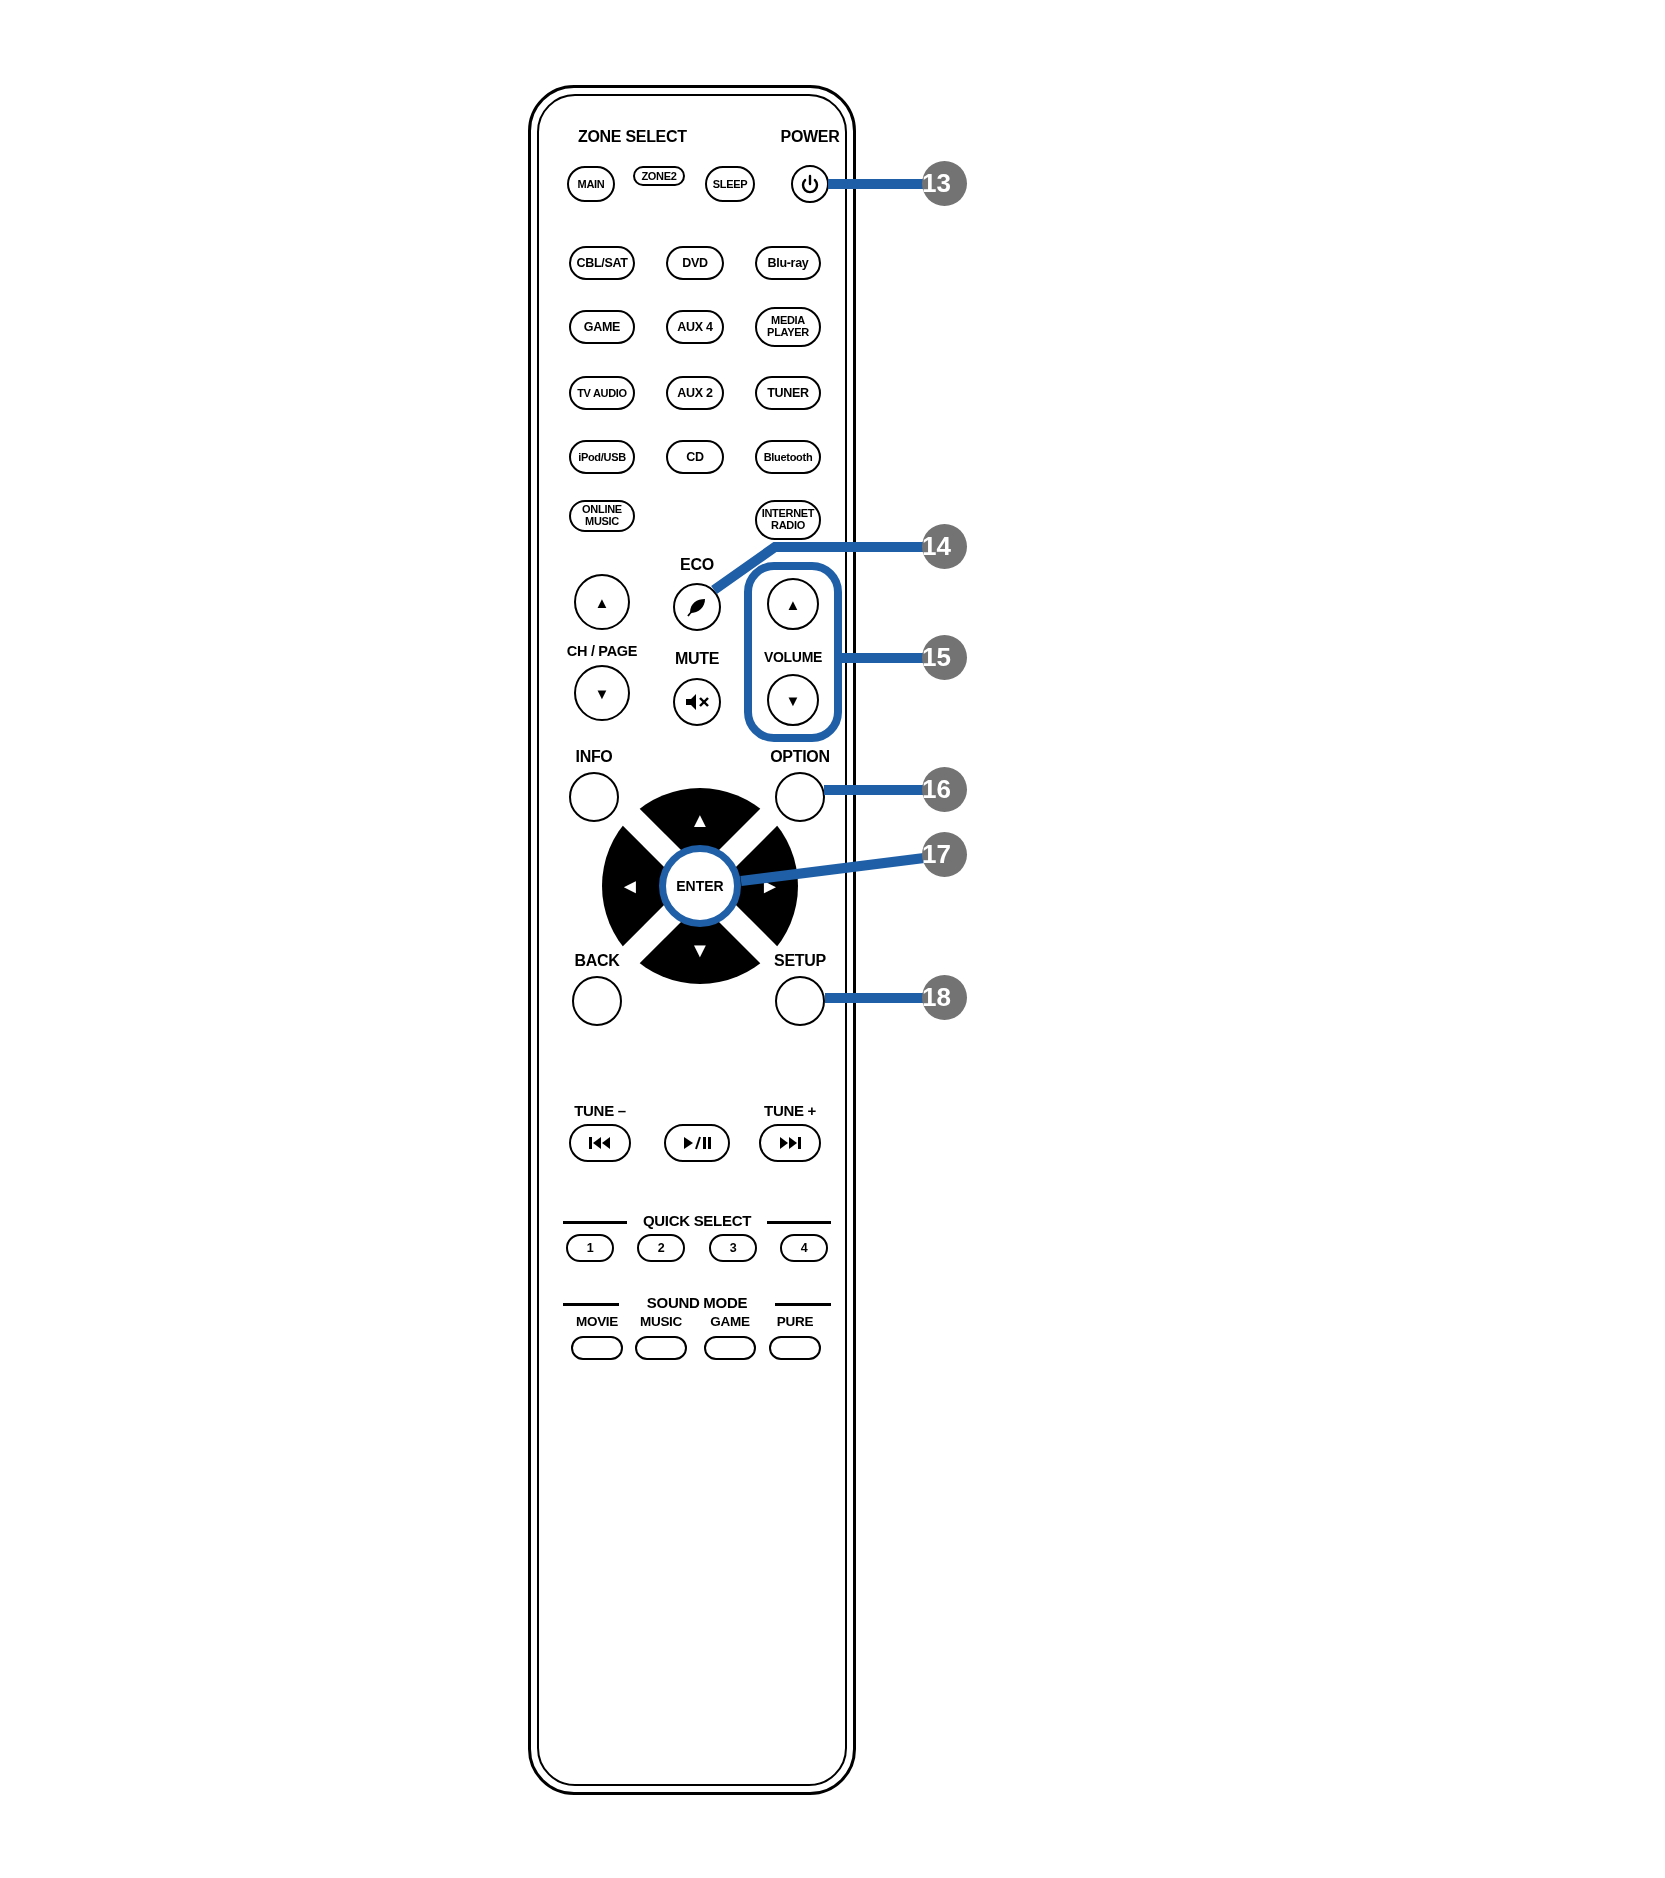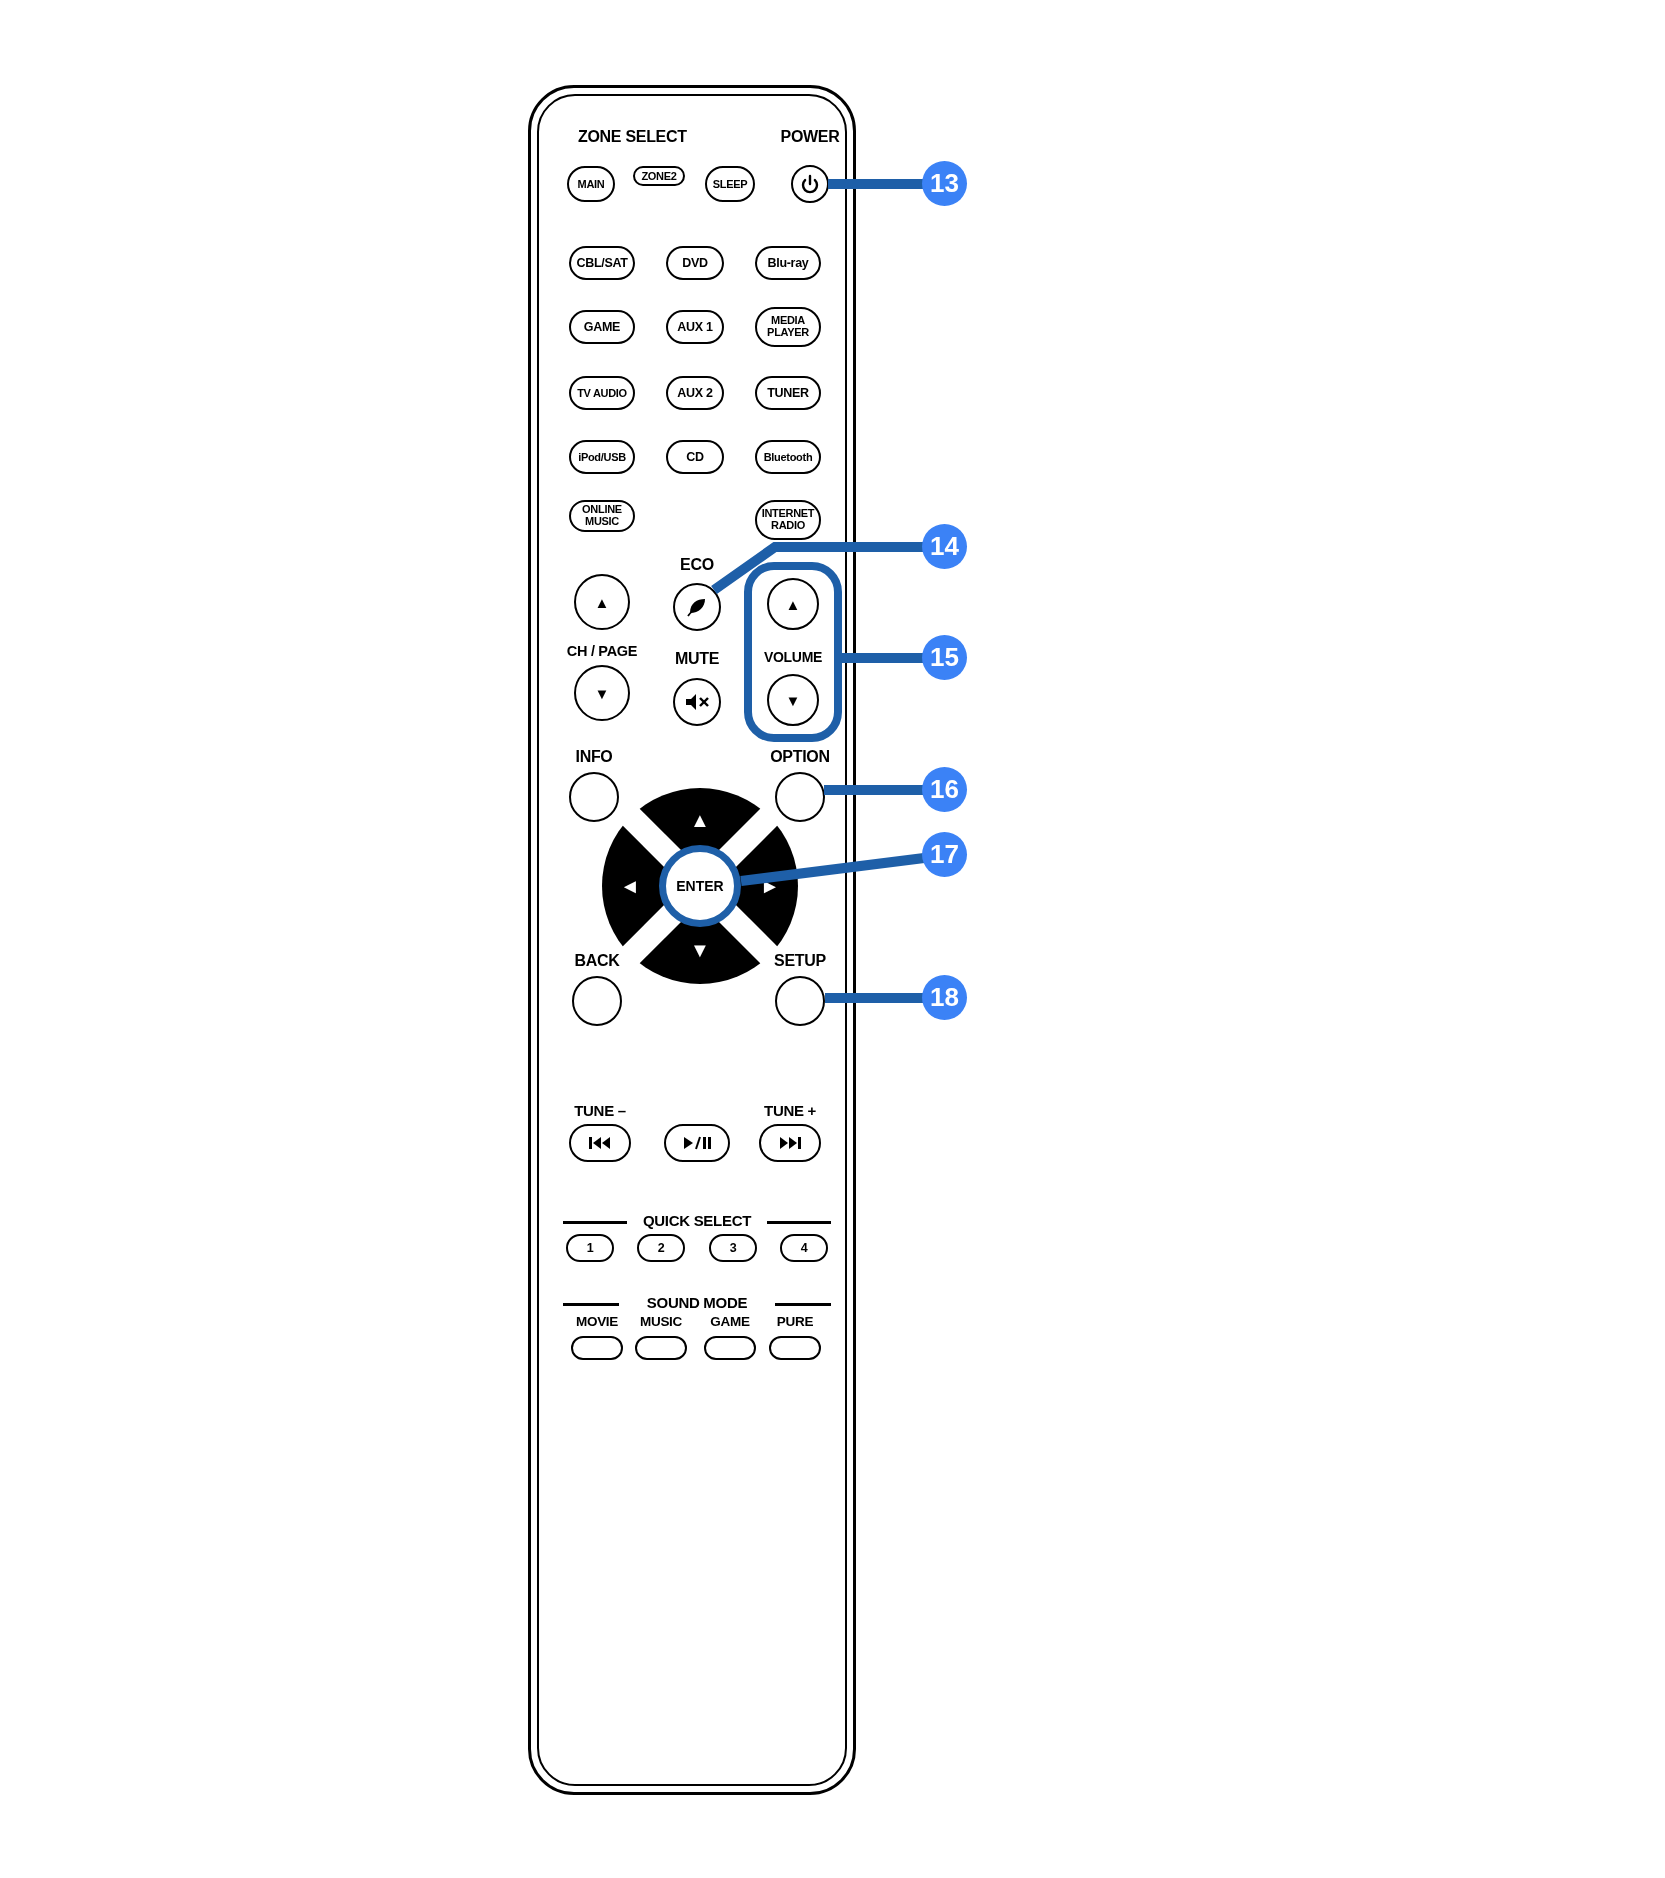--- a/index.html
+++ b/index.html
@@ -9,22 +9,22 @@
   .remote { position:absolute; left:528px; top:85px; width:328px; height:1710px;
             border:3px solid #000; border-radius:46px; background:#fff; }
   .remote-inner { position:absolute; inset:6px; border:2px solid #000; border-radius:38px; }
   .lbl { position:absolute; font-weight:bold; text-align:center; font-size:16px; letter-spacing:-0.3px; white-space:nowrap; }
   .btn { position:absolute; background:#fff; border:2.5px solid #000; display:flex;
          align-items:center; justify-content:center; font-weight:bold; text-align:center; cursor:pointer; }
   .pill { border-radius:999px; font-size:12.5px; letter-spacing:-0.3px; }
   .circ { border-radius:50%; }
   .two-line { white-space:pre-line; line-height:1.05; font-size:11px; }
   .arrow { font-size:15px; }
-  .callout { position:absolute; width:45px; height:45px; border-radius:50%; background:#3b82f6; color:#fff;
-             display:flex; align-items:center; justify-content:center; font-weight:bold; font-size:26px; }
+  .callout { position:absolute; width:45px; height:45px; border-radius:50%; background:#737373; color:#fff;
+             display:flex; align-items:center; justify-content:flex-start; font-weight:bold; font-size:26px; }
   .connectors { position:absolute; left:0; top:0; pointer-events:none; }
   .connectors g { stroke: var(--accent, #1e5fa8); }
   .padwrap { position:absolute; left:598px; top:784px; width:204px; height:204px; }
   .pad-arrow { position:absolute; color:#fff; font-size:20px; width:32px; height:32px;
                display:flex; align-items:center; justify-content:center; cursor:pointer; }
   .enter-btn { position:absolute; left:659px; top:845px; width:82px; height:82px; border-radius:50%;
                background:#fff; border:7px solid var(--accent, #1e5fa8); display:flex; align-items:center;
                justify-content:center; font-weight:bold; font-size:14px; cursor:pointer; }
   .hline { position:absolute; height:2.5px; background:#000; }
   .small-lbl { font-size:13.5px; }
@@ -50,21 +50,21 @@
       <path d="M15.9 7.1 A7 7 0 1 1 6.1 7.1" stroke="#000" stroke-width="2.4" fill="none" stroke-linecap="round"></path>
       <line x1="11" y1="3" x2="11" y2="11" stroke="#000" stroke-width="2.4" stroke-linecap="round"></line>
     </svg>
   </div>
 
   <div class="btn pill" style="left:569px; top:246px; width:66px; height:34px;">CBL/SAT</div>
   <div class="btn pill" style="left:666px; top:246px; width:58px; height:34px;">DVD</div>
   <div class="btn pill" style="left:755px; top:246px; width:66px; height:34px;">Blu-ray</div>
 
   <div class="btn pill" style="left:569px; top:310px; width:66px; height:34px;">GAME</div>
-  <div class="btn pill" style="left:666px; top:310px; width:58px; height:34px;">AUX 1</div>
+  <div class="btn pill" style="left:666px; top:310px; width:58px; height:34px;">AUX 4</div>
   <div class="btn pill two-line" style="left:755px; top:307px; width:66px; height:40px;">MEDIA
 PLAYER</div>
 
   <div class="btn pill" style="left:569px; top:376px; width:66px; height:34px; font-size:11px;">TV AUDIO</div>
   <div class="btn pill" style="left:666px; top:376px; width:58px; height:34px;">AUX 2</div>
   <div class="btn pill" style="left:755px; top:376px; width:66px; height:34px;">TUNER</div>
 
   <div class="btn pill" style="left:569px; top:440px; width:66px; height:34px; font-size:11px;">iPod/USB</div>
   <div class="btn pill" style="left:666px; top:440px; width:58px; height:34px;">CD</div>
   <div class="btn pill" style="left:755px; top:440px; width:66px; height:34px; font-size:11px;">Bluetooth</div>

